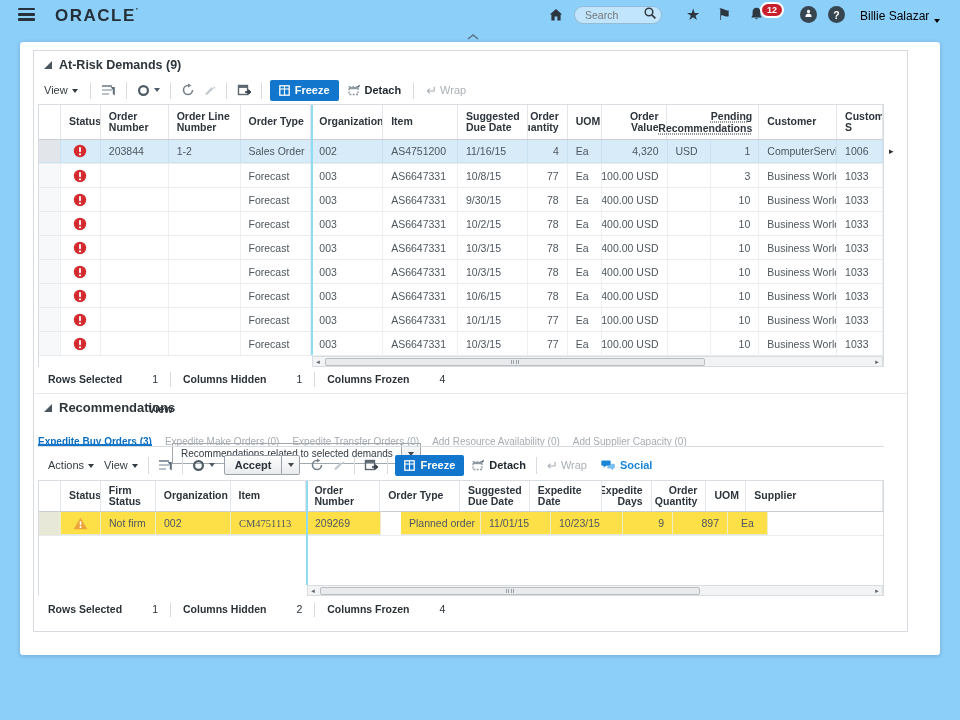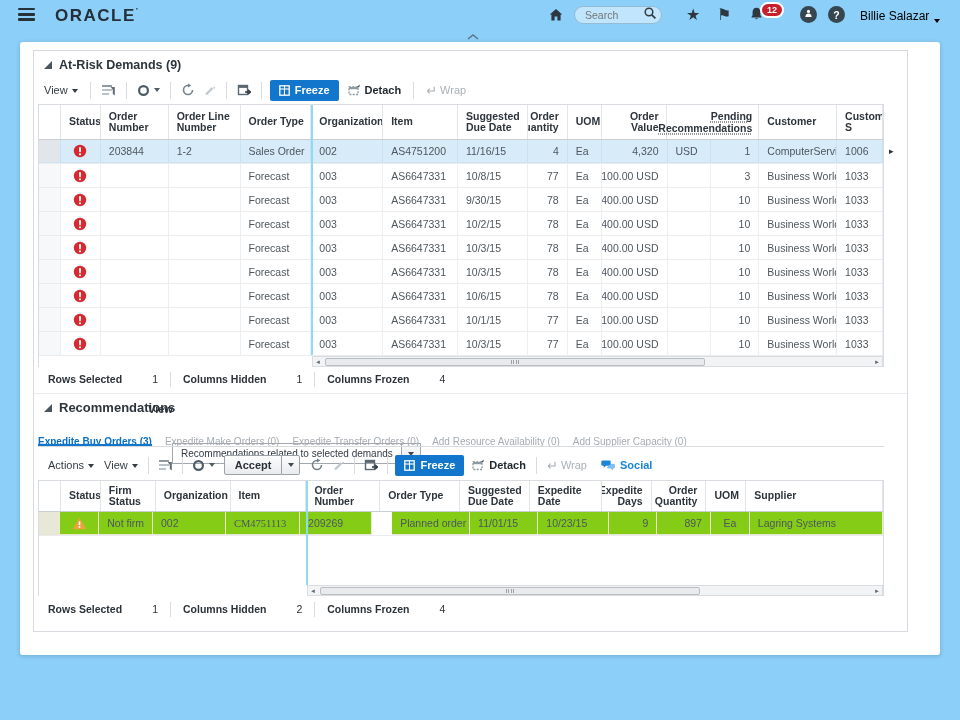--- a/index.html
+++ b/index.html
@@ -63,21 +63,21 @@
   .th.r { justify-content:flex-end; text-align:right; padding:0 8px 0 2px; }
   .th.noborder { border-right-color:transparent; }
   .trow { display:flex; height:24px; border-bottom:1px solid #eaedef; background:#fff; cursor:pointer; }
   .td { font-size:10.5px; color:#4e565e; display:flex; align-items:center; padding:0 4px 0 8px;
     border-right:1px solid #edf0f2; overflow:hidden; white-space:nowrap; }
   .td.r { justify-content:flex-end; padding:0 8px 0 2px; }
   .td.c { justify-content:center; padding:0 2px; }
   .td.handle { background:#f7f8f9; padding:0; }
   .sel-blue .td { background:#d7ebf9; border-right-color:#c9e2f3; border-bottom:1px solid #cfe4f2; }
   .sel-blue .td.handle { background:#e2e6ea; }
-  .sel-yellow .td { background:#84cc16; border-right-color:#ecedc9; border-bottom:1px solid #e8e8cd; }
+  .sel-yellow .td { background:#fde047; border-right-color:#ecedc9; border-bottom:1px solid #e8e8cd; }
   .sel-yellow .td.handle { background:#e8e8d9; }
   .frozen-line { width:2px; background:#8fdbf2; z-index:5; }
 
   .pending-hdr { position:absolute; right:6px; top:50%; transform:translateY(-50%); width:112px; text-align:right;
     text-decoration:underline; text-decoration-style:dotted; text-underline-offset:2px; }
 
   
   .hscroll { height:11px; background:#f2f3f4; border:1px solid #d9dde0; display:flex; align-items:center; }
   .hs-arrow { width:10px; font-size:6px; color:#5f6770; display:flex; align-items:center; justify-content:center; flex:none; cursor:pointer; }
   .hs-track { flex:1; height:100%; position:relative; }
@@ -626,21 +626,20 @@
           <div class="td" style="width: 55px;">Not firm</div>
           <div class="td" style="width: 75px;">002</div>
           <div class="td" style="width: 76px; font-family: Liberation Serif, serif;">CM4751113</div>
           <div class="td" style="width: 74px;">209269</div>
           <div class="td" style="width: 80px; margin-left: 20px;">Planned order</div>
           <div class="td" style="width: 70px;">11/01/15</div>
           <div class="td" style="width: 72px;">10/23/15</div>
           <div class="td r" style="width: 50px;">9</div>
           <div class="td r" style="width: 55px;">897</div>
           <div class="td c" style="width: 40px;">Ea</div>
-          <div class="td" style="width: 137px;">Lagring Systems</div>
         </div>
       </div>
     <div class="hscroll" style="margin-left:268px;">
       <span class="hs-arrow">◄</span>
       <span class="hs-track">
           <span class="hs-thumb" style="width:380px;">
             <i></i>
             <i></i>
             <i></i>
             <i></i>

